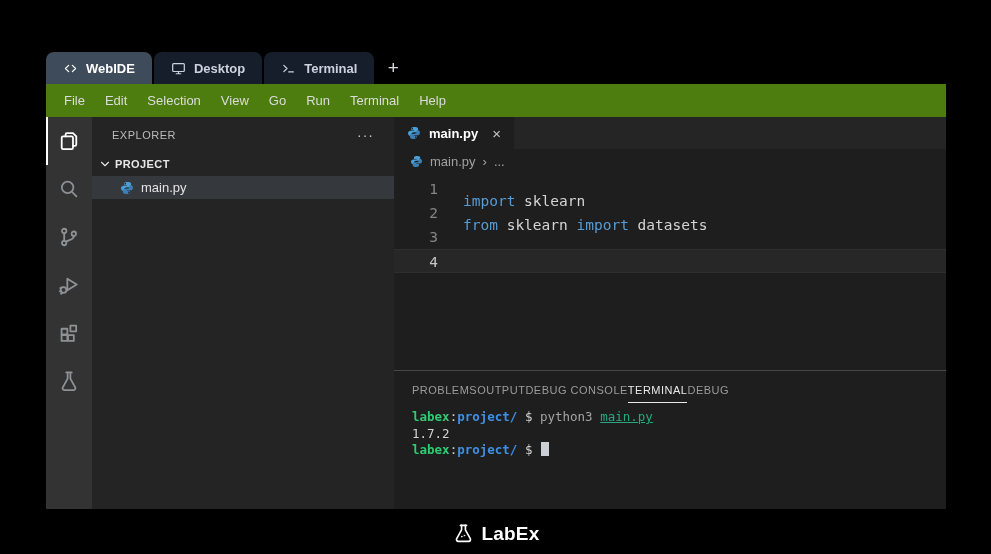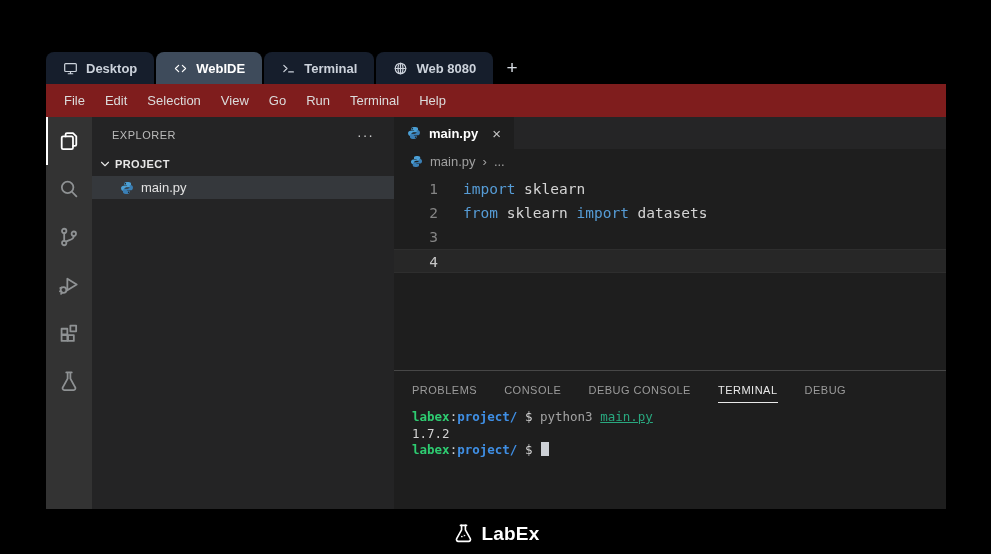--- a/index.html
+++ b/index.html
@@ -14,21 +14,21 @@
           background:#161e2c; margin-right:2px; cursor:pointer; }
   .btab.active { background:#3e4b5b; color:#ffffff; }
   .btab svg { display:block; }
   .btab-plus { width:34px; height:32px; display:flex; align-items:center; justify-content:center;
                color:#d6dbe2; font-size:19px; font-weight:400; cursor:pointer; }
 
   
   .window { position:absolute; left:46px; top:84px; width:900px; height:425px;
             display:flex; flex-direction:column; background:#1e1e1e; }
 
-  .menubar { height:33px; flex:none; background:#7f1d1d; display:flex; align-items:center;
+  .menubar { height:33px; flex:none; background:#4d7c0f; display:flex; align-items:center;
              padding-left:8px; color:#dcdcdc; font-size:13px; }
   .menu-item { padding:0 10px; cursor:pointer; }
 
   .main { flex:1; display:flex; min-height:0; }
 
   
   .activitybar { width:46px; flex:none; background:#333333; display:flex; flex-direction:column; align-items:stretch; }
   .act-item { height:48px; display:flex; align-items:center; justify-content:center; color:#8f9294; cursor:pointer; }
   .act-item.active { color:#ffffff; box-shadow:inset 2px 0 0 #ffffff; }
   .act-item svg { display:block; }
@@ -51,31 +51,31 @@
           color:#ffffff; font-size:13px; font-weight:600; cursor:pointer; }
   .etab-close { color:#c5c5c5; font-size:15px; font-weight:400; margin-left:6px; cursor:pointer; }
   .breadcrumb { height:25px; flex:none; display:flex; align-items:center; gap:7px;
                 padding-left:16px; color:#a0a0a0; font-size:13px; }
   .crumb { cursor:pointer; }
 
   .codearea { flex:1; min-height:0; font-family:"DejaVu Sans Mono", monospace;
               font-size:14.5px; line-height:24px; color:#d4d4d4; padding-top:3px; }
   .codeline { display:flex; height:24px; }
   .codeline .ln { width:44px; flex:none; text-align:right; color:#858585; }
-  .codeline .codetxt { padding-left:25px; white-space:pre; }
+  .codeline .codetxt { padding-left:25px; white-space:pre;margin-top:12px; }
   .codeline.current { background:rgba(255,255,255,0.045);
                       border-top:1px solid #2e2e2e; border-bottom:1px solid #2e2e2e; }
   .codeline.current .ln { color:#c6c6c6; }
   .kw { color:#569cd6; }
   .fn { color:#e8e8dd; }
   .paren { color:#d7ba52; }
 
   
   .panel { height:139px; flex:none; border-top:1px solid #474747; display:flex; flex-direction:column; }
-  .paneltabs { height:34px; flex:none; display:flex; align-items:center; gap:27px; padding-left:18px; }
+  .paneltabs { height:34px; flex:none; display:flex; align-items:center; padding-left:18px; }
   .ptab { font-size:11px; letter-spacing:.5px; color:#9b9b9b; cursor:pointer;
           padding:10px 0 6px; border-bottom:1px solid transparent; }
   .ptab.active { color:#e9e9e9; border-bottom-color:#e9e9e9; }
 
   .termarea { flex:1; padding:4px 0 0 18px; font-family:"DejaVu Sans Mono", monospace;
               font-size:12.5px; line-height:16.5px; color:#d4d4d4; cursor:text; }
   .p-user { font-weight:bold; }
   .p-dir  { font-weight:bold; }
   .p-cmd  { }
   .p-arg  { text-decoration:underline; }
@@ -86,46 +86,38 @@
   .footer { position:absolute; left:50%; bottom:9px; transform:translateX(-50%);
             display:flex; align-items:center; gap:7px; color:#ffffff; }
   .footer-text { font-size:19px; font-weight:700; letter-spacing:.2px; }
 
   svg.icon { stroke:currentColor; fill:none; stroke-width:1.3; stroke-linecap:round; stroke-linejoin:round; }
 </style>
 </head>
 <body>
 
 <div class="browser-tabs">
+  <div class="btab active">
+    <svg class="icon" width="15" height="15" viewBox="0 0 16 16">
+        <path d="M6 4.6 2.6 8 6 11.4 M10 4.6 13.4 8 10 11.4"></path>
+      </svg>
+    <span>WebIDE</span>
+  </div>
   <div class="btab">
     <svg class="icon" width="15" height="15" viewBox="0 0 16 16">
         <rect x="1.8" y="2.8" width="12.4" height="8.4" rx="1"></rect>
         <path d="M8 11.2v2.2 M5.6 13.6h4.8"></path>
       </svg>
     <span>Desktop</span>
   </div>
-  <div class="btab active">
-    <svg class="icon" width="15" height="15" viewBox="0 0 16 16">
-        <path d="M6 4.6 2.6 8 6 11.4 M10 4.6 13.4 8 10 11.4"></path>
-      </svg>
-    <span>WebIDE</span>
-  </div>
   <div class="btab">
     <svg class="icon" width="15" height="15" viewBox="0 0 16 16">
         <path d="M3 4.6 6.4 8 3 11.4 M8.2 11.6h5"></path>
       </svg>
     <span>Terminal</span>
-  </div>
-  <div class="btab">
-    <svg class="icon" width="15" height="15" viewBox="0 0 16 16">
-        <circle cx="8" cy="8" r="5.6"></circle>
-        <path d="M2.4 8h11.2 M8 2.4v11.2"></path>
-        <ellipse cx="8" cy="8" rx="2.6" ry="5.6"></ellipse>
-      </svg>
-    <span>Web 8080</span>
   </div>
   <div class="btab-plus">+</div>
 </div>
 
 <div class="window">
 
   <div class="menubar">
     <span class="menu-item">File</span>
     <span class="menu-item">Edit</span>
     <span class="menu-item">Selection</span>
@@ -241,21 +233,21 @@
           <span class="codetxt"></span>
         </div>
         <div class="codeline current">
           <span class="ln">4</span>
         </div>
       </div>
 
       <div class="panel">
         <div class="paneltabs">
           <span class="ptab">PROBLEMS</span>
-          <span class="ptab">CONSOLE</span>
+          <span class="ptab">OUTPUT</span>
           <span class="ptab">DEBUG CONSOLE</span>
           <span class="ptab active">TERMINAL</span>
           <span class="ptab">DEBUG</span>
         </div>
         <div class="termarea">
           <div>
             <span class="p-user" style="color:#2ecc71">labex</span><span>:</span><span class="p-dir" style="color:#3f8fe5">project/</span><span> $ </span><span class="p-cmd" style="color:#a3a3a3">python3 </span><span class="p-arg" style="color:#29a87f">main.py</span>
           </div>
           <div>1.7.2</div>
           <div>

